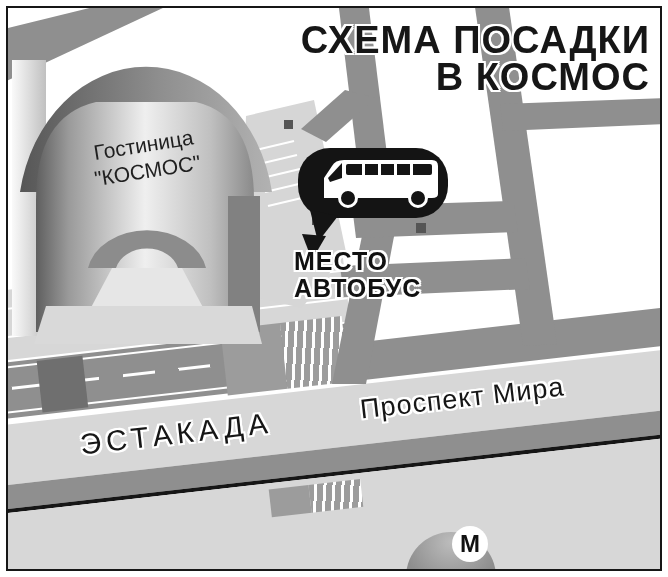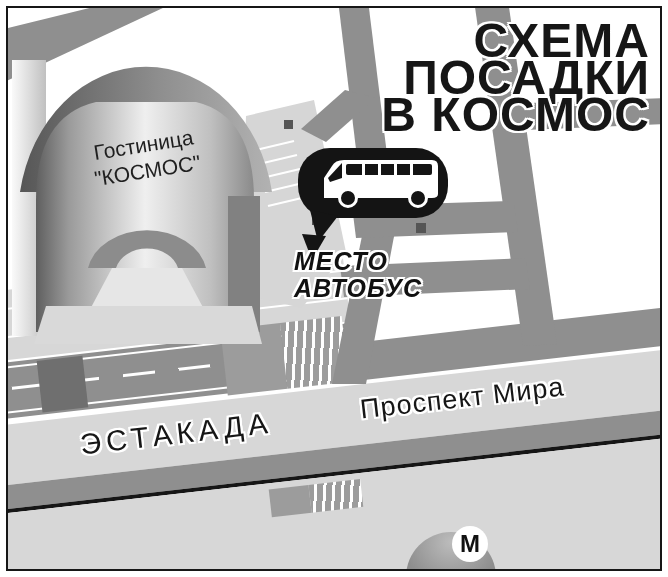--- a/index.html
+++ b/index.html
@@ -27,26 +27,26 @@
   .light-band{position:absolute;left:0;top:0;width:820px;height:60px;background:#d7d7d7;}
   .lower-gray{position:absolute;left:0;top:60px;width:820px;height:24px;background:#8f8f8f;}
   .black-line{position:absolute;left:0;top:84px;width:840px;height:4px;background:#161616;}
   .light-fill{position:absolute;left:-10px;top:88px;width:860px;height:220px;background:#d7d7d7;}
   .overpass-label{position:absolute;left:118px;top:12px;font-size:29px;letter-spacing:5px;color:#161616;}
   .avenue-label{position:absolute;left:400px;top:10px;font-size:27px;letter-spacing:1px;color:#161616;}
 
   
   .halo{text-shadow:-2px -2px 0 #fff,2px -2px 0 #fff,-2px 2px 0 #fff,2px 2px 0 #fff,
         0 -2px 0 #fff,0 2px 0 #fff,-2px 0 0 #fff,2px 0 0 #fff;}
-  .title{left:250px;top:22px;width:400px;text-align:right;font-weight:bold;font-size:48px;
+  .title{left:250px;top:22px;width:400px;text-align:right;font-weight:bold;font-size:38px;
          line-height:37px;letter-spacing:1px;color:#161616;}
   .hotel-label{left:58px;top:132px;width:175px;text-align:center;transform:rotate(-9deg);
                font-size:21px;line-height:26px;color:#1f1f1f;}
   .boarding-label{left:294px;top:248px;font-weight:bold;font-size:25px;line-height:27px;
-                  letter-spacing:1px;color:#111;font-style:italic;}
+                  letter-spacing:1px;color:#111;}
   .metro-block{left:430px;top:492px;width:210px;color:#161616;font-size:24px;line-height:27px;}
   .metro-block .l1{text-align:right;}
   .metro-block .l2{text-align:right;padding-right:14px;}
   .metro-dome{left:406px;top:532px;width:90px;height:52px;border-radius:45px 45px 0 0;
               background:radial-gradient(ellipse at 50% 20%,#bcbcbc,#8e8e8e 75%);}
   .metro-m{left:452px;top:526px;width:36px;height:36px;border-radius:50%;background:#fff;
            display:flex;align-items:center;justify-content:center;
            font-weight:bold;font-size:24px;color:#111;}
 </style>
 </head>

